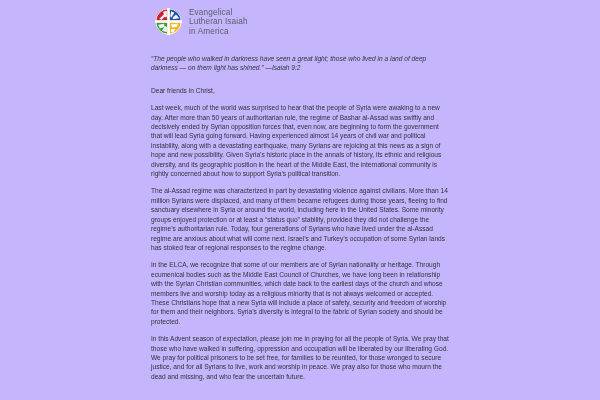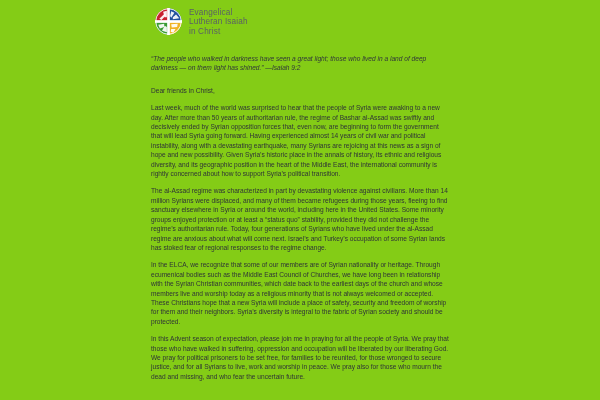--- a/index.html
+++ b/index.html
@@ -10,21 +10,21 @@
     width: 600px;
     height: 400px;
     background: #ffffff;
     font-family: "Liberation Sans", sans-serif;
     overflow: hidden;
   }
   .page {
     position: relative;
     width: 600px;
     height: 400px;
-    background: #84cc16;
+    background: #c4b5fd;
   }
 
   
   .header {
     position: absolute;
     left: 155px;
     top: 8px;
     display: flex;
     align-items: center;
     gap: 7px;
@@ -103,21 +103,21 @@
       <path d="M60 78 L76 78 L68 92 L58 88 Z" fill="#ffffff" opacity="0.92"></path>
 
       <rect x="45" y="0" width="10" height="100" fill="#ffffff"></rect>
       <rect x="0" y="45" width="100" height="10" fill="#ffffff"></rect>
 
       <circle cx="50" cy="50" r="47" fill="none" stroke="#ffffff" stroke-width="3"></circle>
     </svg>
     <div class="logo-wordmark">
       <span>Evangelical</span>
       <span>Lutheran Isaiah</span>
-      <span>in Christ</span>
+      <span>in America</span>
     </div>
   </div>
 
   <div class="letter">
 
     <p class="epigraph">“The people who walked in darkness have seen a great light; those who lived in a land of deep darkness — on them light has shined.” —Isaiah 9:2</p>
 
     <p class="salutation">Dear friends in Christ,</p>
 
     <p class="para">Last week, much of the world was surprised to hear that the people of Syria were awaking to a new day. After more than 50 years of authoritarian rule, the regime of Bashar al-Assad was swiftly and decisively ended by Syrian opposition forces that, even now, are beginning to form the government that will lead Syria going forward. Having experienced almost 14 years of civil war and political instability, along with a devastating earthquake, many Syrians are rejoicing at this news as a sign of hope and new possibility. Given Syria’s historic place in the annals of history, its ethnic and religious diversity, and its geographic position in the heart of the Middle East, the international community is rightly concerned about how to support Syria’s political transition.</p>

